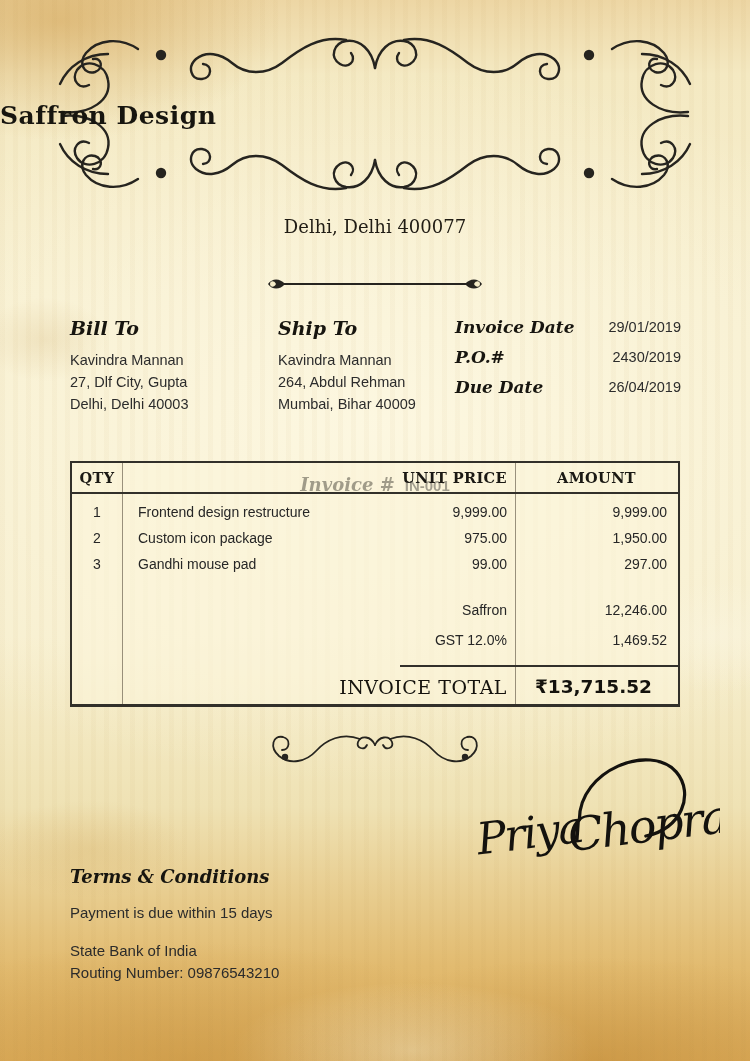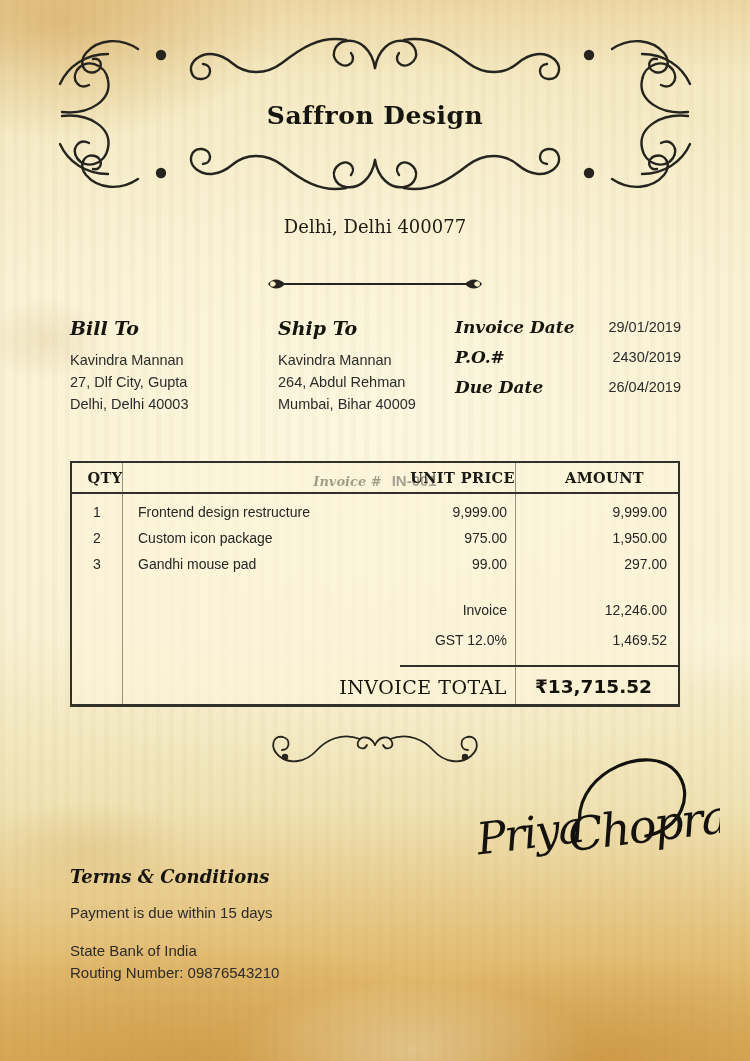--- a/index.html
+++ b/index.html
@@ -20,38 +20,38 @@
     background-image:
       radial-gradient(90px 60px at 6% 32%, rgba(196,156,84,0.18), transparent 70%),
       radial-gradient(120px 80px at 96% 60%, rgba(250,245,225,0.5), transparent 70%),
       radial-gradient(140px 70px at 12% 80%, rgba(205,162,84,0.2), transparent 70%),
       repeating-linear-gradient(90deg, rgba(176,136,66,0.045) 0 5px, rgba(255,255,255,0) 5px 13px);
   }
   .abs{position:absolute;}
   .serif{font-family:"DejaVu Serif","Liberation Serif",serif;}
   .sans{font-family:"Liberation Sans","DejaVu Sans",sans-serif;}
   .script{font-family:"DejaVu Serif","Liberation Serif",serif;font-style:italic;font-weight:bold;color:#17150f;}
-  .page-title{left:0;top:101px;width:100%;text-align:center;font-size:25px;font-weight:bold;color:#17150f;letter-spacing:.5px;}
+  .page-title{left:0;top:101px;width:100%;font-size:25px;font-weight:bold;color:#17150f;letter-spacing:.5px;}
   .biz-address{left:0;top:214px;width:100%;text-align:center;font-size:18px;line-height:26px;color:#201c14;}
   .info-label{font-size:19px;}
   .addr-lines{font-size:14.5px;line-height:22px;color:#2c2c2c;}
   .meta-row{position:absolute;left:455px;width:226px;}
   .meta-label{position:absolute;left:0;top:0;font-size:17px;}
   .meta-value{position:absolute;right:0;top:2px;font-size:14.5px;color:#2c2c2c;}
   .invoice-no-row{left:0;top:426px;width:100%;display:flex;justify-content:center;align-items:baseline;gap:10px;}
-  .invoice-no-label{font-size:13px;margin-top:48px;}
+  .invoice-no-label{font-size:18px;margin-top:48px;}
   .invoice-no-value{font-size:15px;font-weight:bold;color:#1c1c1c;}
   
   .inv-table{left:70px;top:461px;width:610px;height:246px;border:2px solid #32302a;border-bottom-width:3px;
     background:rgba(251,245,219,0.6);box-sizing:border-box;}
   .vline{position:absolute;top:0;bottom:0;width:1px;background:rgba(72,62,48,0.55);}
   .vline.q{left:50px;}
   .vline.a{left:443px;}
   .thead{position:absolute;left:0;top:0;width:100%;height:31px;border-bottom:2px solid #32302a;box-sizing:border-box;}
-  .th{position:absolute;top:6px;font-family:"DejaVu Serif","Liberation Serif",serif;font-weight:bold;font-size:14.5px;color:#1b1914;letter-spacing:.4px;margin-left:8px;}
+  .th{position:absolute;top:6px;font-family:"DejaVu Serif","Liberation Serif",serif;font-weight:bold;font-size:14.5px;color:#1b1914;letter-spacing:.4px;}
   .th.qty{left:0;width:50px;text-align:center;}
   .th.desc{left:50px;width:393px;text-align:center;}
   .th.price{left:250px;width:185px;text-align:right;}
   .th.amt{left:443px;width:163px;text-align:center;}
   .trow{position:absolute;left:0;width:100%;height:26px;font-size:14px;color:#262626;}
   .td{position:absolute;top:5px;}
   .td.qty{left:0;width:50px;text-align:center;}
   .td.desc{left:66px;}
   .td.price{left:250px;width:185px;text-align:right;}
   .td.amt{left:451px;width:144px;text-align:right;}
@@ -160,21 +160,21 @@
     <div class="td amt">1,950.00</div>
   </div>
   <div class="trow sans" style="top:88px;">
     <div class="td qty">3</div>
     <div class="td desc">Gandhi mouse pad</div>
     <div class="td price">99.00</div>
     <div class="td amt">297.00</div>
   </div>
 
   <div class="sumrow sans" style="top:139px;">
-    <span class="sum-label">Invoice</span>
+    <span class="sum-label">Saffron</span>
     <span class="sum-value">12,246.00</span>
   </div>
   <div class="sumrow sans" style="top:169px;">
     <span class="sum-label">GST 12.0%</span>
     <span class="sum-value">1,469.52</span>
   </div>
 
   <div class="total-line"></div>
   <div class="total-label">INVOICE TOTAL</div>
   <div class="total-value">₹13,715.52</div>

